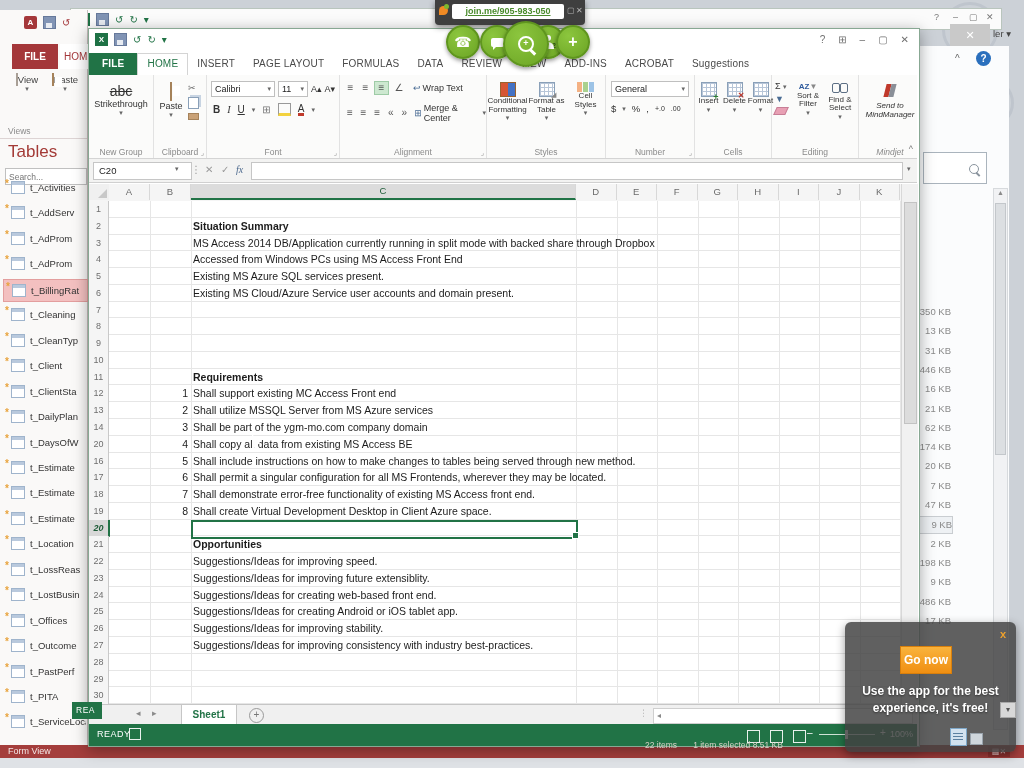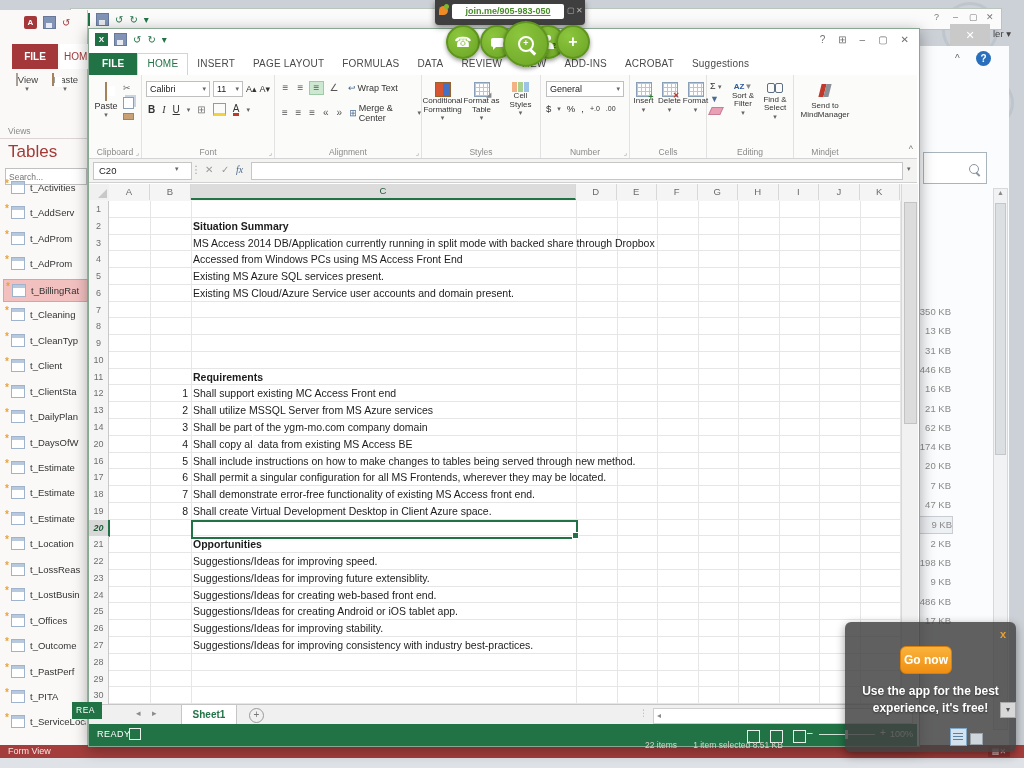--- a/index.html
+++ b/index.html
@@ -139,21 +139,21 @@
   .ic-person::before{content:"";position:absolute;left:4px;top:0;width:6px;height:6px;border-radius:50%;background:#fff;}
   .ic-person::after{content:"";position:absolute;left:1px;top:7px;width:12px;height:7px;border-radius:6px 6px 0 0;background:#fff;}
   .pbadge{position:absolute;right:-1px;bottom:0;font-size:7px;font-weight:bold;color:#2d5413;}
   
   #cursor{left:252px;top:434px;width:11px;height:16px;background:#fff;z-index:9;
     clip-path:polygon(0 0,0 100%,30% 78%,52% 100%,68% 92%,46% 66%,78% 60%);
     filter:drop-shadow(0 0 1px #000);}
   
   #banner{left:845px;top:622px;width:171px;height:130px;background:rgba(66,66,66,.84);border-radius:6px;box-shadow:0 3px 10px rgba(0,0,0,.4);z-index:10;}
   #bn-close{position:absolute;right:10px;top:6px;color:#eda12d;font-size:11px;font-weight:bold;}
-  #bn-btn{position:absolute;left:55px;top:24px;width:50px;height:26px;background:linear-gradient(#f9b33c,#f08f12);border:1px solid #d87f0c;border-radius:6px;color:#fff;font-size:12px;font-weight:bold;text-align:center;line-height:26px;}
+  #bn-btn{position:absolute;left:55px;top:24px;width:50px;height:26px;background:linear-gradient(#f9b33c,#f08f12);border:1px solid #d87f0c;border-radius:0;color:#fff;font-size:12px;font-weight:bold;text-align:center;line-height:26px;}
   .bn-line{position:absolute;left:0;width:171px;text-align:center;color:#fff;font-size:12px;font-weight:bold;text-shadow:0 1px 2px rgba(0,0,0,.5);}
   .overic{z-index:11;}
   #ov-list{left:950px;top:728px;width:15px;height:16px;background:#d3e2ef;border:1px solid #7fa8c9;}
   #ov-list::after{content:"";position:absolute;left:2px;top:3px;width:10px;height:8px;
      background:repeating-linear-gradient(0deg,#5c80a0 0 1px,transparent 1px 3px);}
   #ov-small{left:970px;top:733px;width:11px;height:10px;background:#cfd6dc;border:1px solid #9aa4ad;}
   #ov-dd{left:1000px;top:702px;width:14px;height:14px;background:#d8d8d8;border:1px solid #a8a8a8;color:#555;font-size:8px;text-align:center;line-height:14px;}
 </style>
 </head>
 <body>
@@ -364,20 +364,28 @@
         <div class="xl-tab">FORMULAS</div>
         <div class="xl-tab">DATA</div>
         <div class="xl-tab">REVIEW</div>
         <div class="xl-tab">VIEW</div>
         <div class="xl-tab">ADD-INS</div>
         <div class="xl-tab">ACROBAT</div>
         <div class="xl-tab">Suggestions</div>
       </div>
 
     <div id="ribbon">
+      <div class="grp" style="width:64px;">
+        <div class="a" style="left:0;right:0;top:8px;text-align:center;">
+          <div style="font-size:14px;text-decoration:line-through;color:#333;">abc</div>
+          <div class="rbtn-lab">Strikethrough</div>
+          <div class="dd">▾</div>
+        </div>
+        <div class="grp-label">New Group</div>
+      </div>
 
       <div class="grp" style="width:52px;">
         <div class="a" style="left:4px;top:8px;text-align:center;width:26px;">
           <span class="ic-clip"></span>
           <div class="rbtn-lab">Paste</div>
           <div class="dd">▾</div>
         </div>
         <div class="a" style="left:34px;top:8px;display:flex;flex-direction:column;gap:4px;font-size:9px;color:#666;">
           <span>✂</span>
           <span style="width:9px;height:10px;border:1px solid #8aa0b8;background:#fff;box-shadow:2px -2px 0 #c8d4e2;"></span>
@@ -514,21 +522,21 @@
           </div>
           <div class="stybtn" style="width:28px;">
             <span><span class="binoc"></span><span class="binoc"></span></span>
             <span>Find &amp; Select</span>
             <span class="dd">▾</span>
           </div>
         </div>
         <div class="grp-label">Editing</div>
       </div>
 
-      <div class="grp" style="width:62px;border-right:none;">
+      <div class="grp" style="width:62px;border-right:none;font-style:italic;">
         <div class="a" style="left:0;right:0;top:8px;text-align:center;">
           <span><span class="mj" style="background:#c0392b;"></span><span class="mj" style="background:#8a8f98;"></span></span>
           <div style="font-size:8px;color:#333;line-height:9px;">Send to MindManager</div>
         </div>
         <div class="grp-label">Mindjet</div>
       </div>
       <span class="a" style="right:4px;bottom:4px;font-size:9px;color:#777;">^</span>
     </div>
 
     <div id="fbar">

